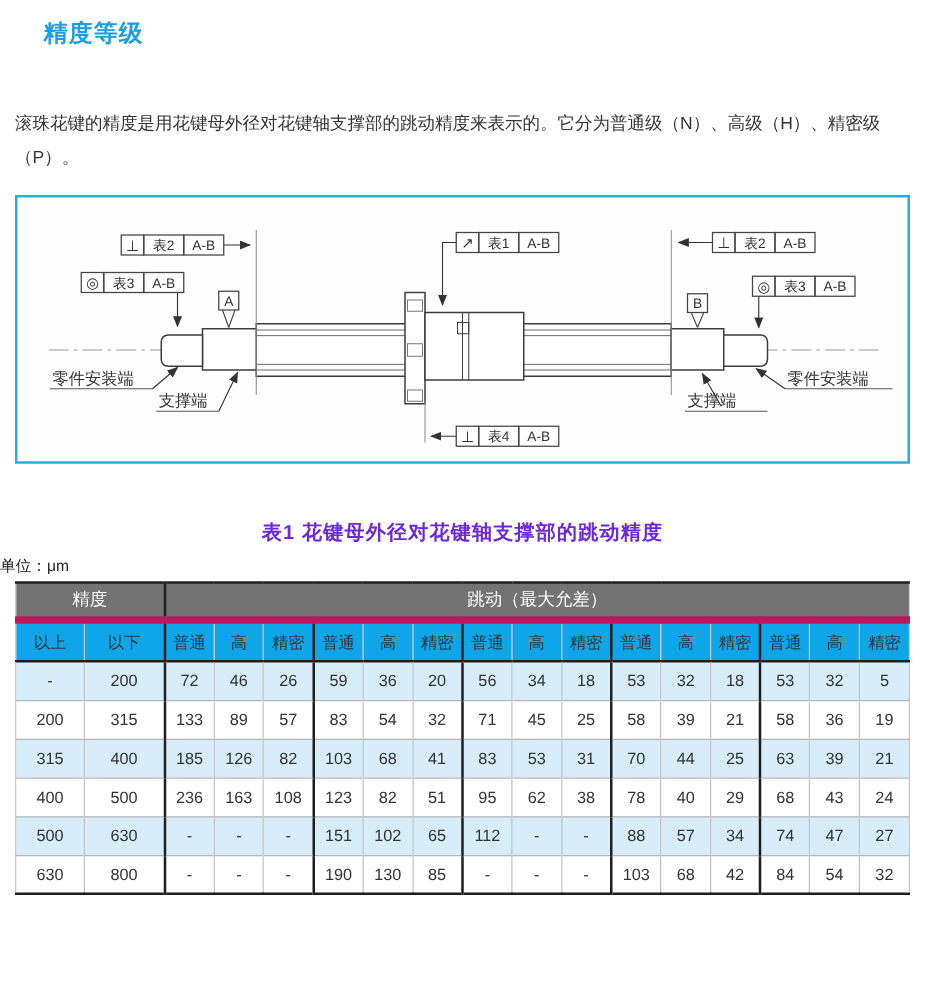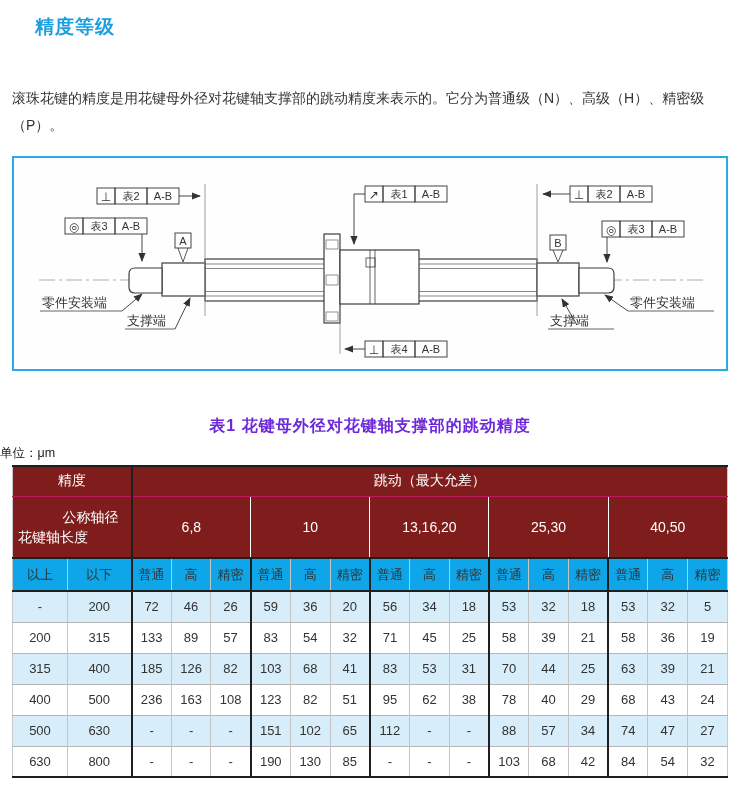--- a/index.html
+++ b/index.html
@@ -27,22 +27,22 @@
   .unit { text-align: left; margin: 8px 16px 3px 0; font-size: 12.5px; color: #222; }
   table {
     width: 716px; margin: 0 12px; border-collapse: collapse; table-layout: fixed;
     border-top: 2px solid #1f1f1f; border-bottom: 2px solid #1f1f1f;
     border-left: 1px solid #c9c9c9; border-right: 1px solid #c9c9c9;
     font-size: 13px; color: #333;
   }
   col.c1 { width: 55px; } col.c2 { width: 64px; }
   th { font-weight: normal; text-align: center; }
   tr.blue1 th, tr.blue2 th {
-    background: #7f1d1d; color: #fff; font-size: 14px;
-    border-left: 1px solid #fff; border-bottom: 1px solid #be185d;
+    background: #737373; color: #fff; font-size: 14px;
+    border-left: 1px solid #fff; border-bottom: 6px solid #be185d;
   }
   tr.blue1 th { height: 30px; }
   tr.blue2 th { height: 62px; }
   tr.blue1 th:first-child, tr.blue2 th:first-child { border-left: none; }
   th.hvb { border-left: 2px solid #1f1f1f !important; }
   tr.sub th {
     background: #0ea5e9; height: 33px; font-size: 13px;
     border-top: 2px solid #1f1f1f; border-bottom: 2px solid #1f1f1f;
     border-left: 1px solid #c4c4c4;
   }
@@ -241,31 +241,20 @@
       <col>
       <col>
       <col>
       <col>
   </colgroup>
   <thead>
     <tr class="blue1">
       <th colspan="2">精度</th>
       <th colspan="15" class="hvb">跳动（最大允差）</th>
     </tr>
-    <tr class="blue2" id="diam-row">
-      <th colspan="2" class="diagcell">
-        <span class="dt">公称轴径</span>
-        <span class="db">花键轴长度</span>
-      </th>
-    <th colspan="3" class="hvb">6,8</th>
-        <th colspan="3">10</th>
-        <th colspan="3">13,16,20</th>
-        <th colspan="3">25,30</th>
-        <th colspan="3">40,50</th>
-      </tr>
     <tr class="sub" id="grade-row">
       <th>以上</th>
       <th>以下</th>
     <th class="hv">普通</th>
         <th>高</th>
         <th>精密</th>
         <th class="hv">普通</th>
         <th>高</th>
         <th>精密</th>
         <th class="hv">普通</th>

